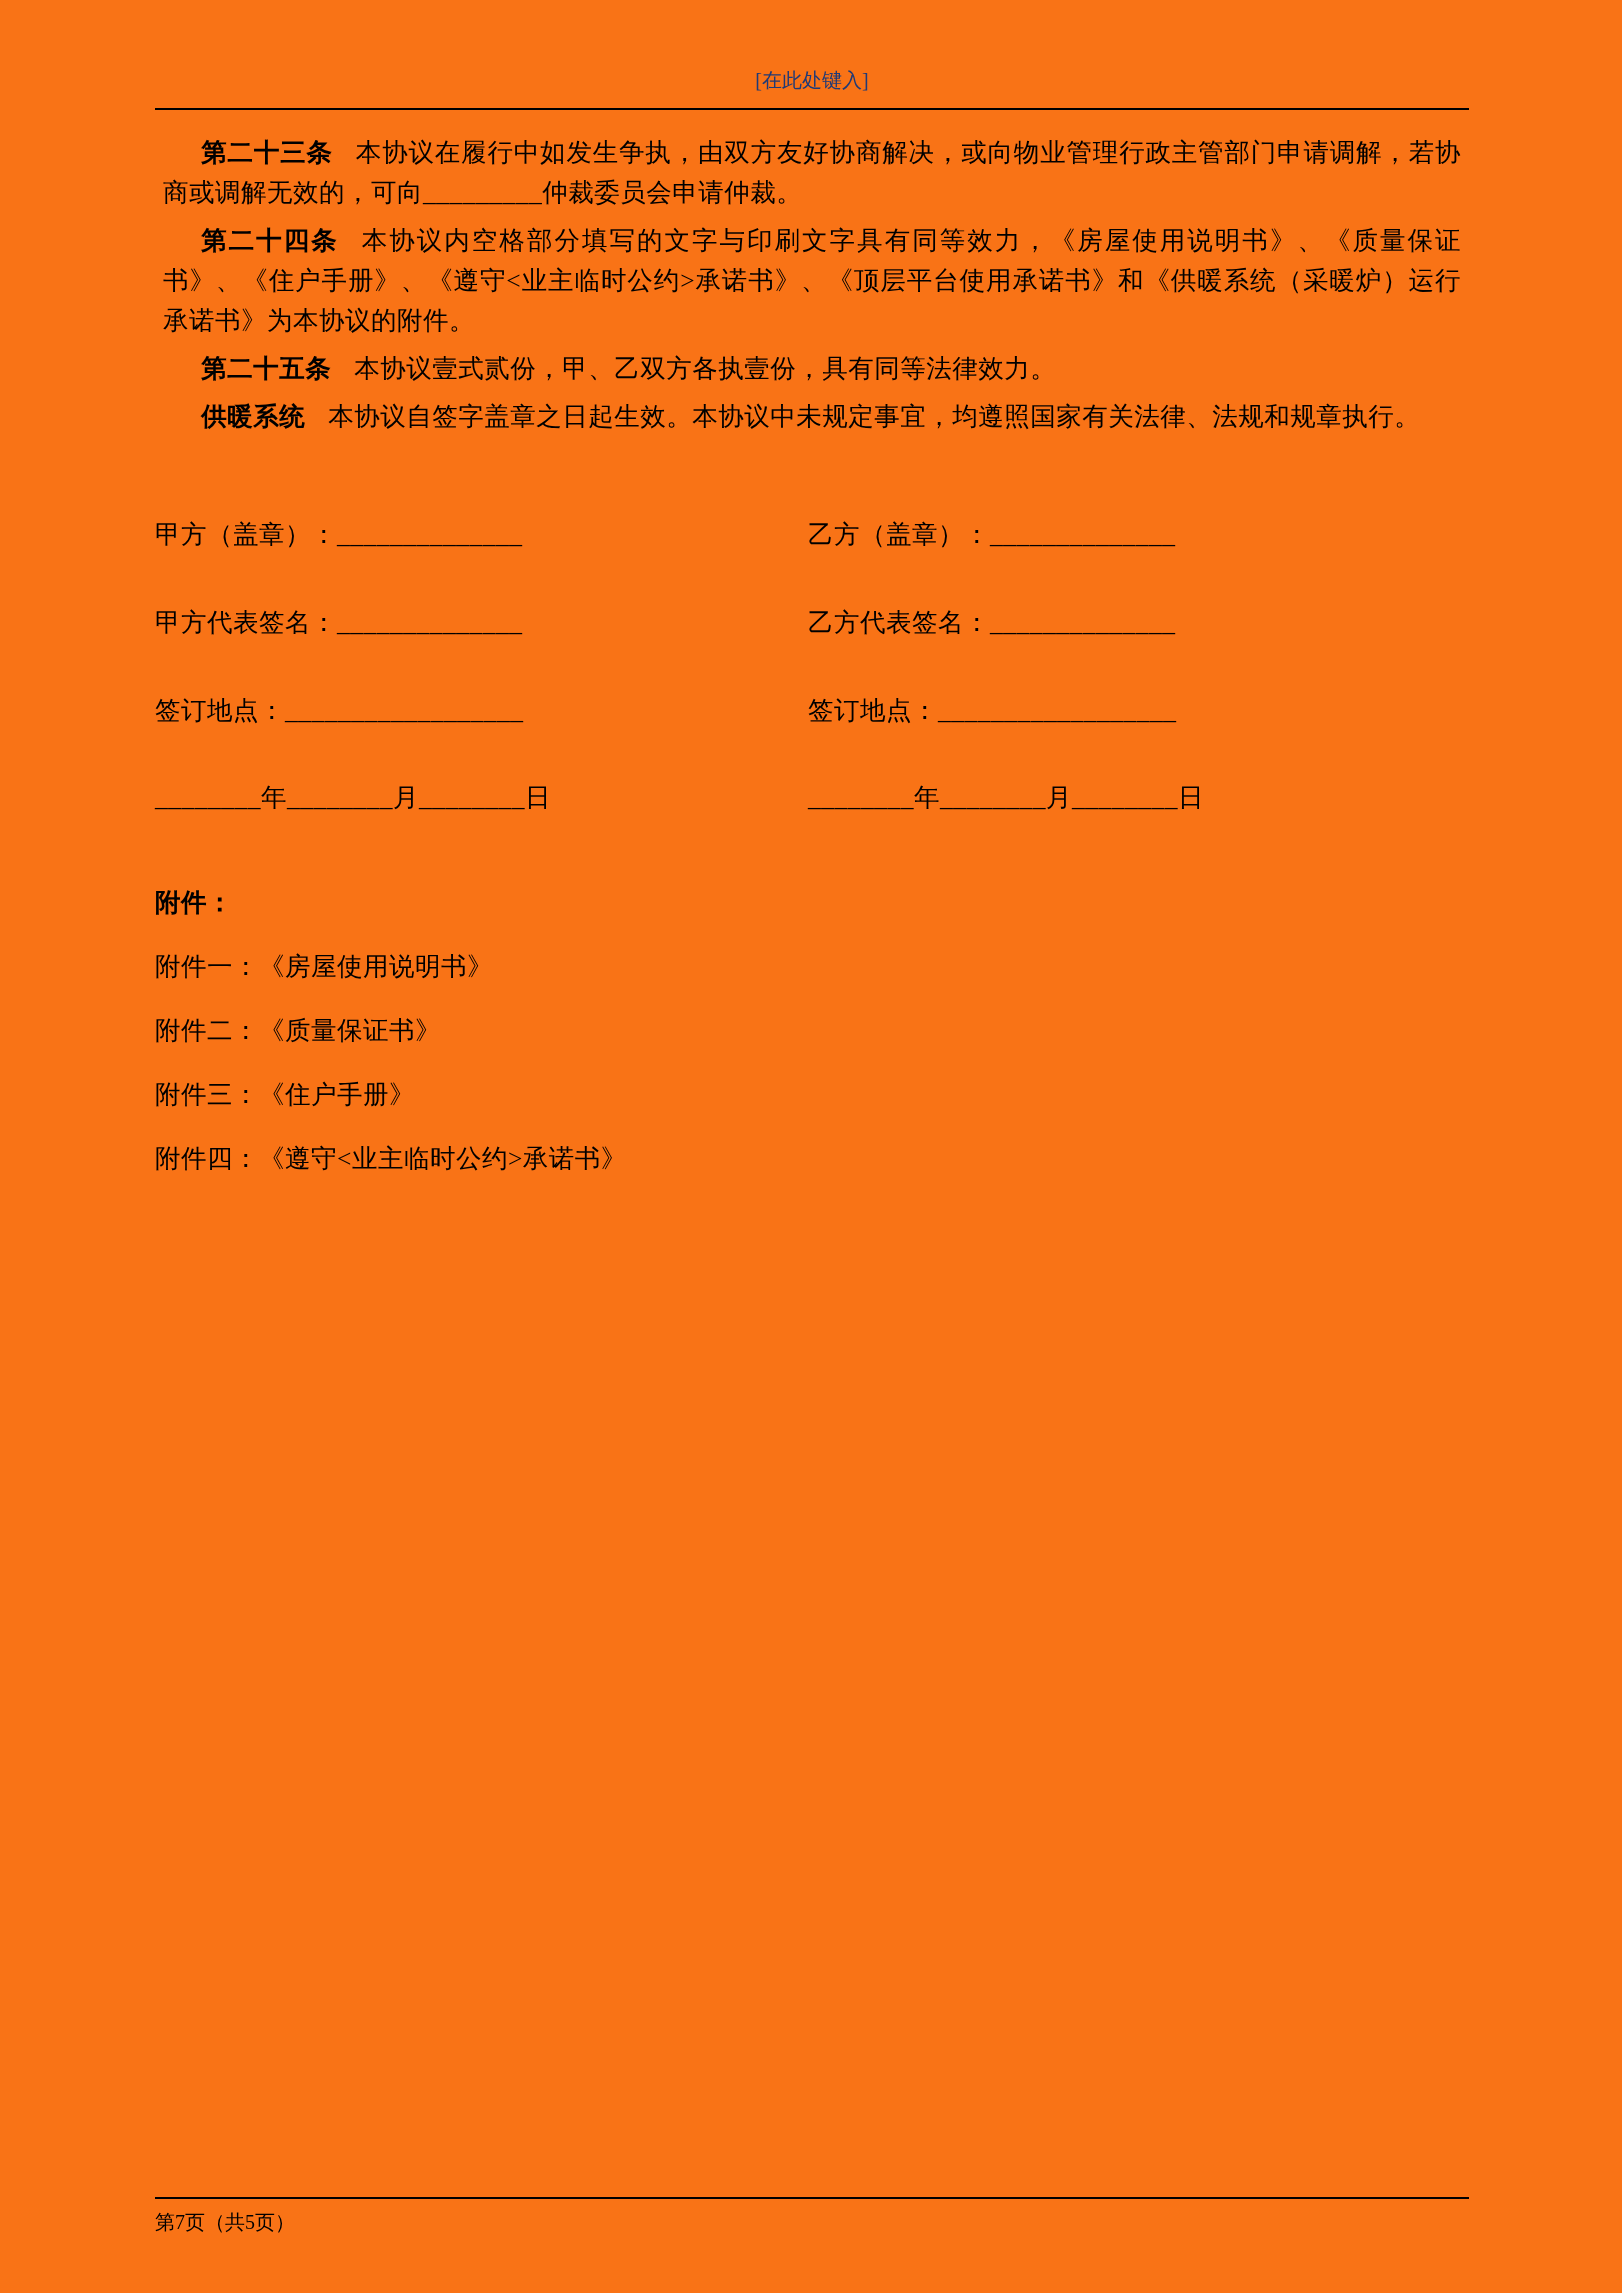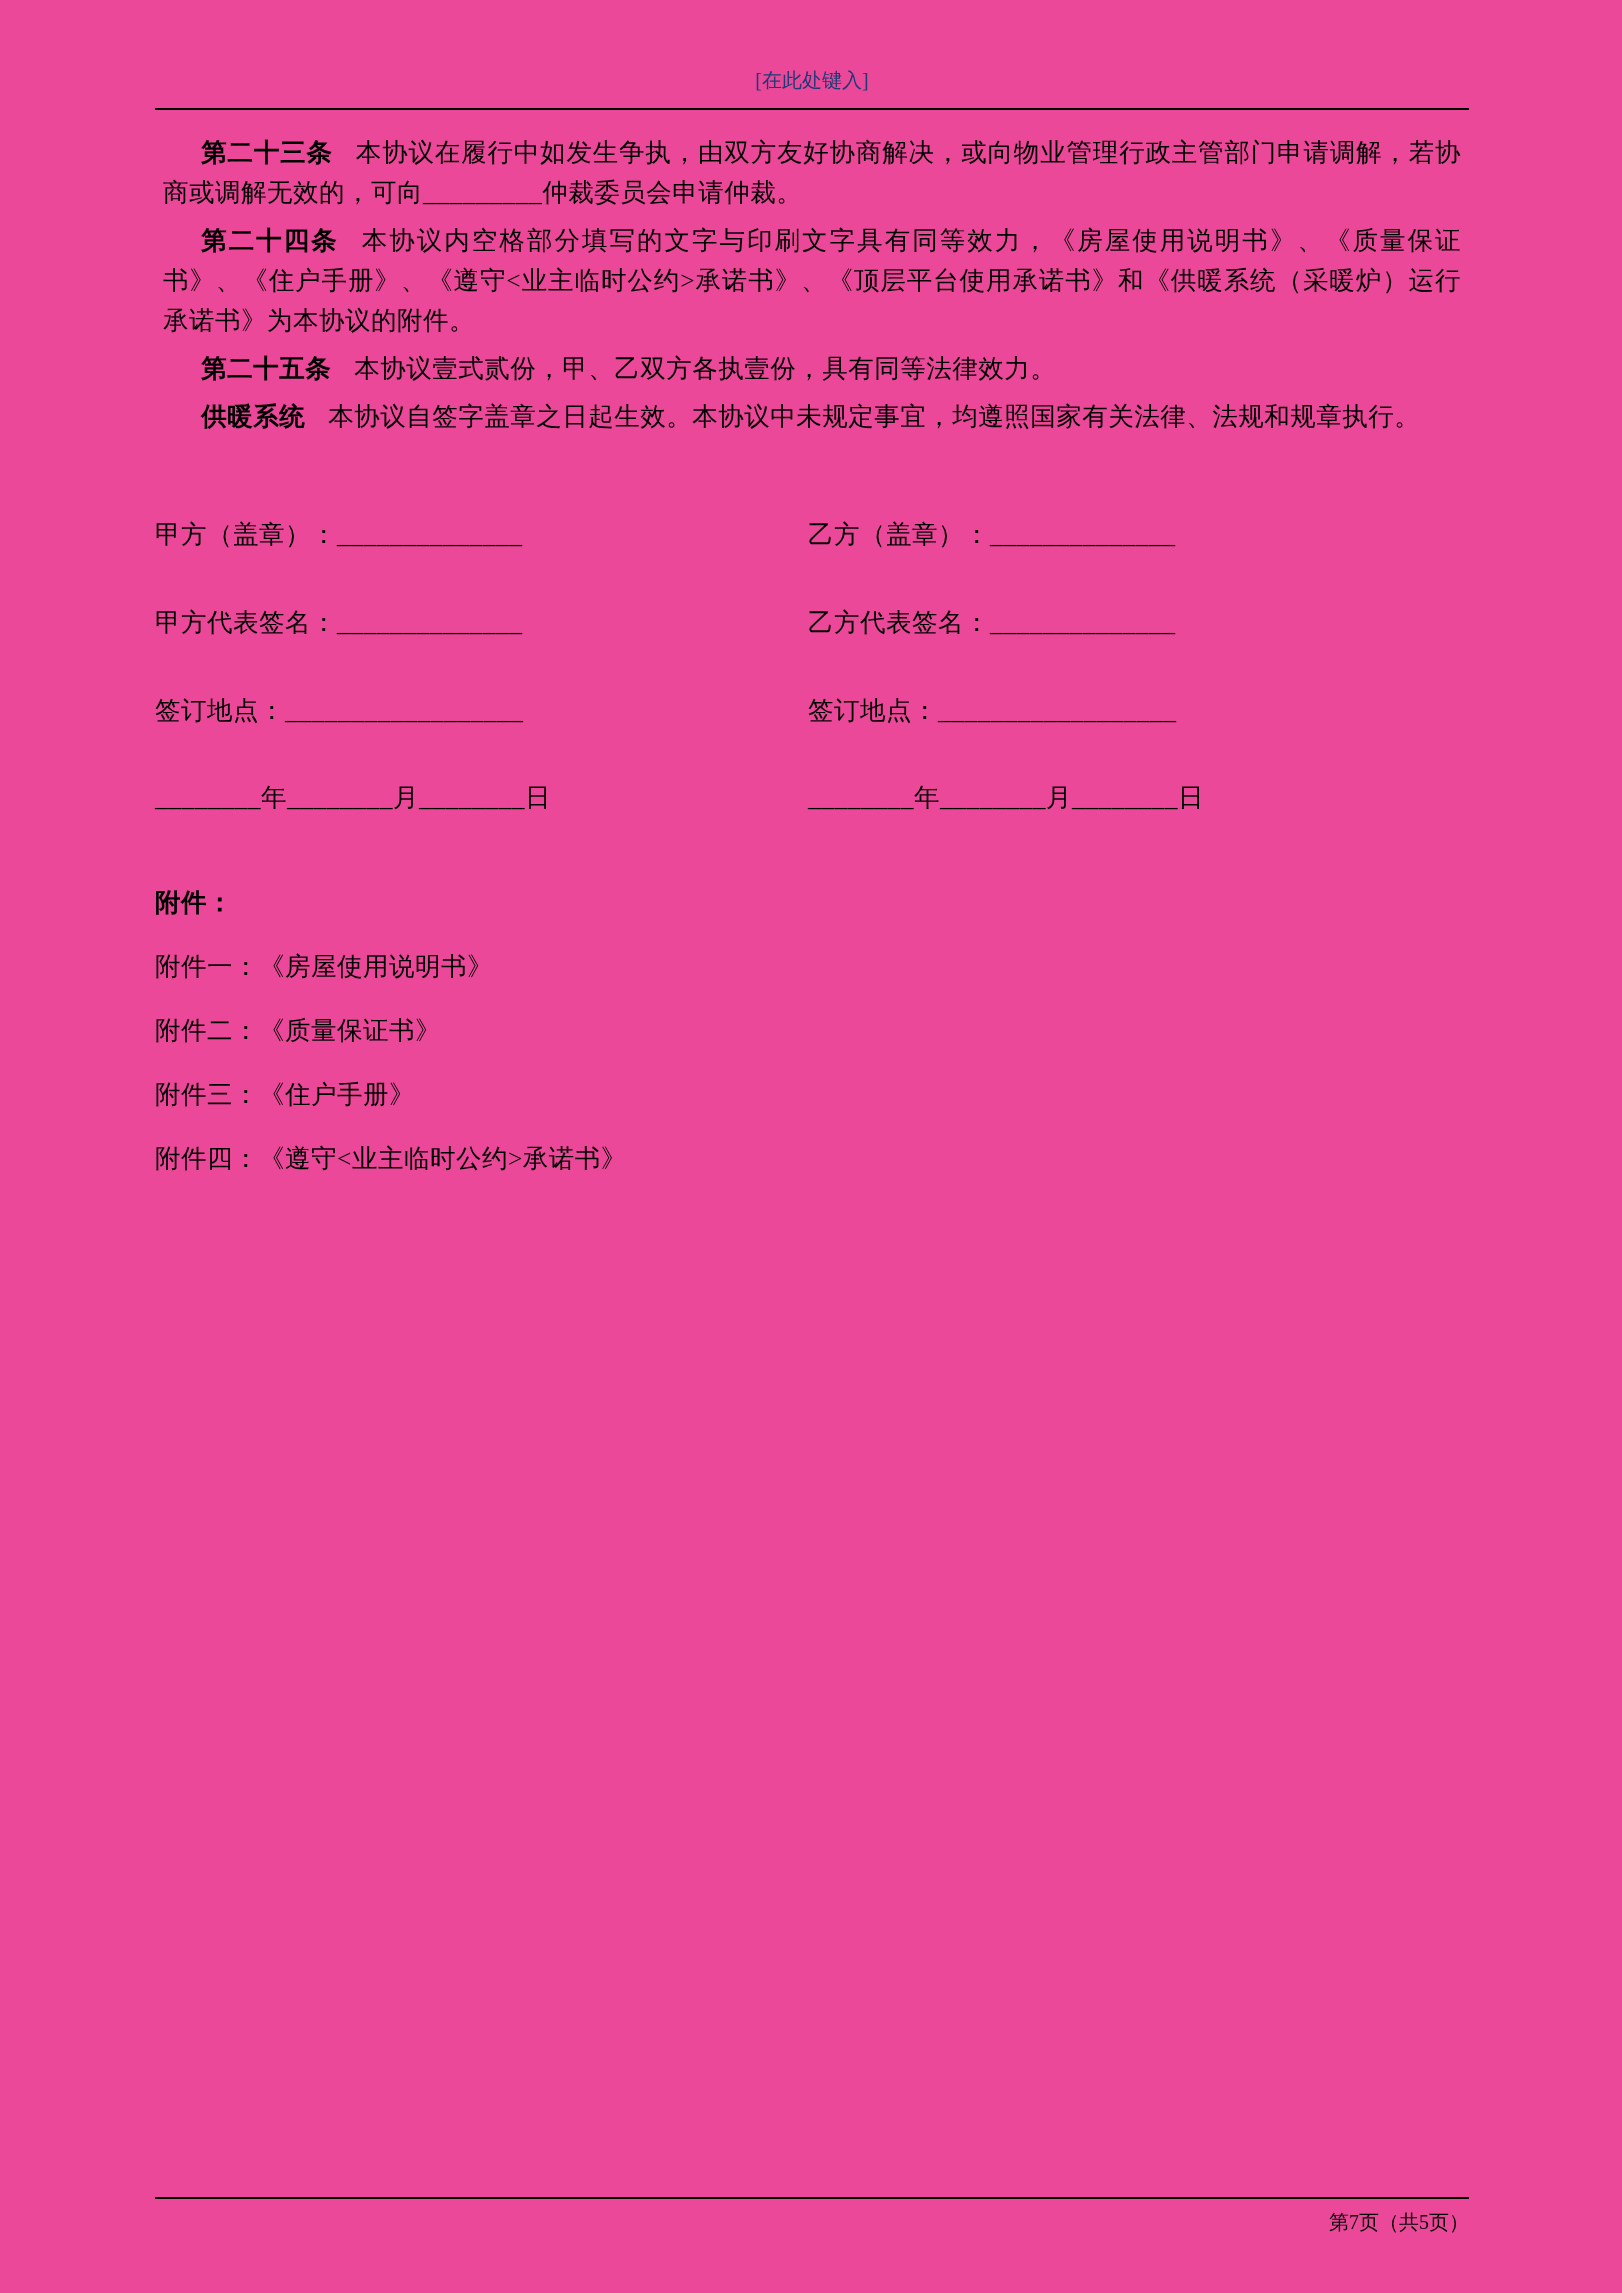--- a/index.html
+++ b/index.html
@@ -8,21 +8,21 @@
     width: 1623px;
     height: 2294px;
     font-family: "Liberation Serif", "DejaVu Serif", serif;
     color: #000000;
     position: relative;
     overflow: hidden;
   }
   .page {
     position: absolute;
     inset: 0;
-    background: #ec4899;
+    background: #f97316;
   }
   
   .doc-header {
     position: absolute;
     top: 67px;
     left: 155px;
     width: 1314px;
     text-align: center;
     font-size: 20px;
     color: #1f3a77;
@@ -84,21 +84,21 @@
     top: 2197px;
     left: 155px;
     width: 1314px;
     border-top: 2.7px solid #000000;
   }
   .doc-footer {
     position: absolute;
     top: 2209px;
     left: 155px;
     width: 1314px;
-    text-align: right;
+    text-align: left;
     font-size: 20px;
     color: #000000;
   }
 </style>
 </head>
 <body>
 
 <div class="page">
 
   <div class="doc-header">[在此处键入]</div>

